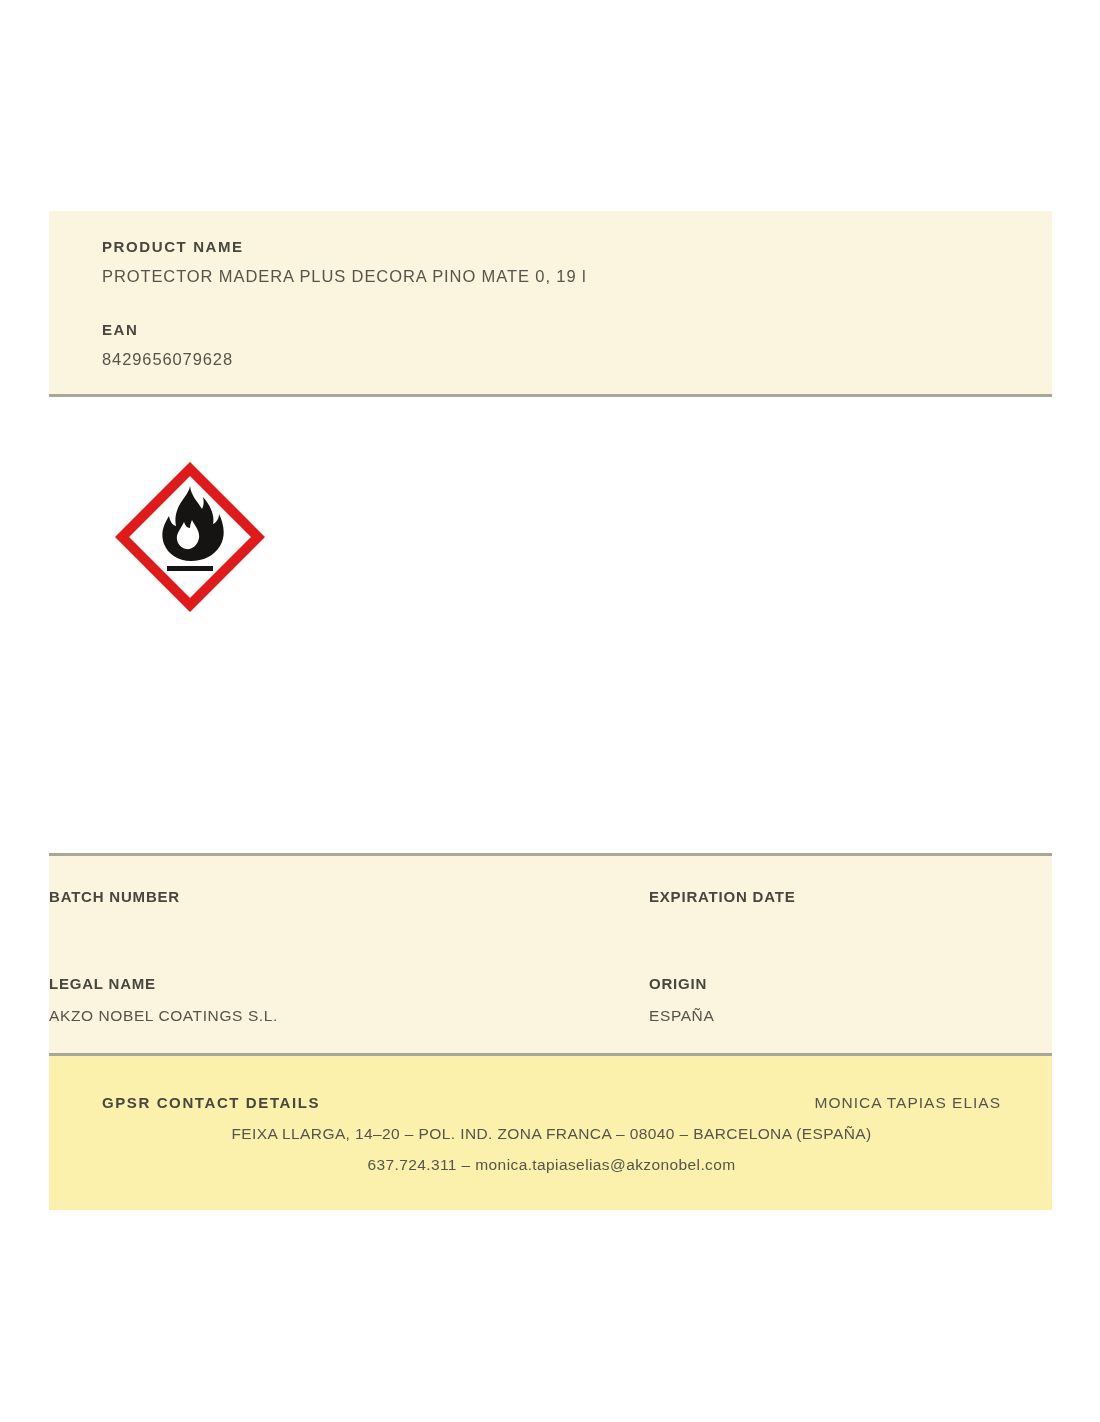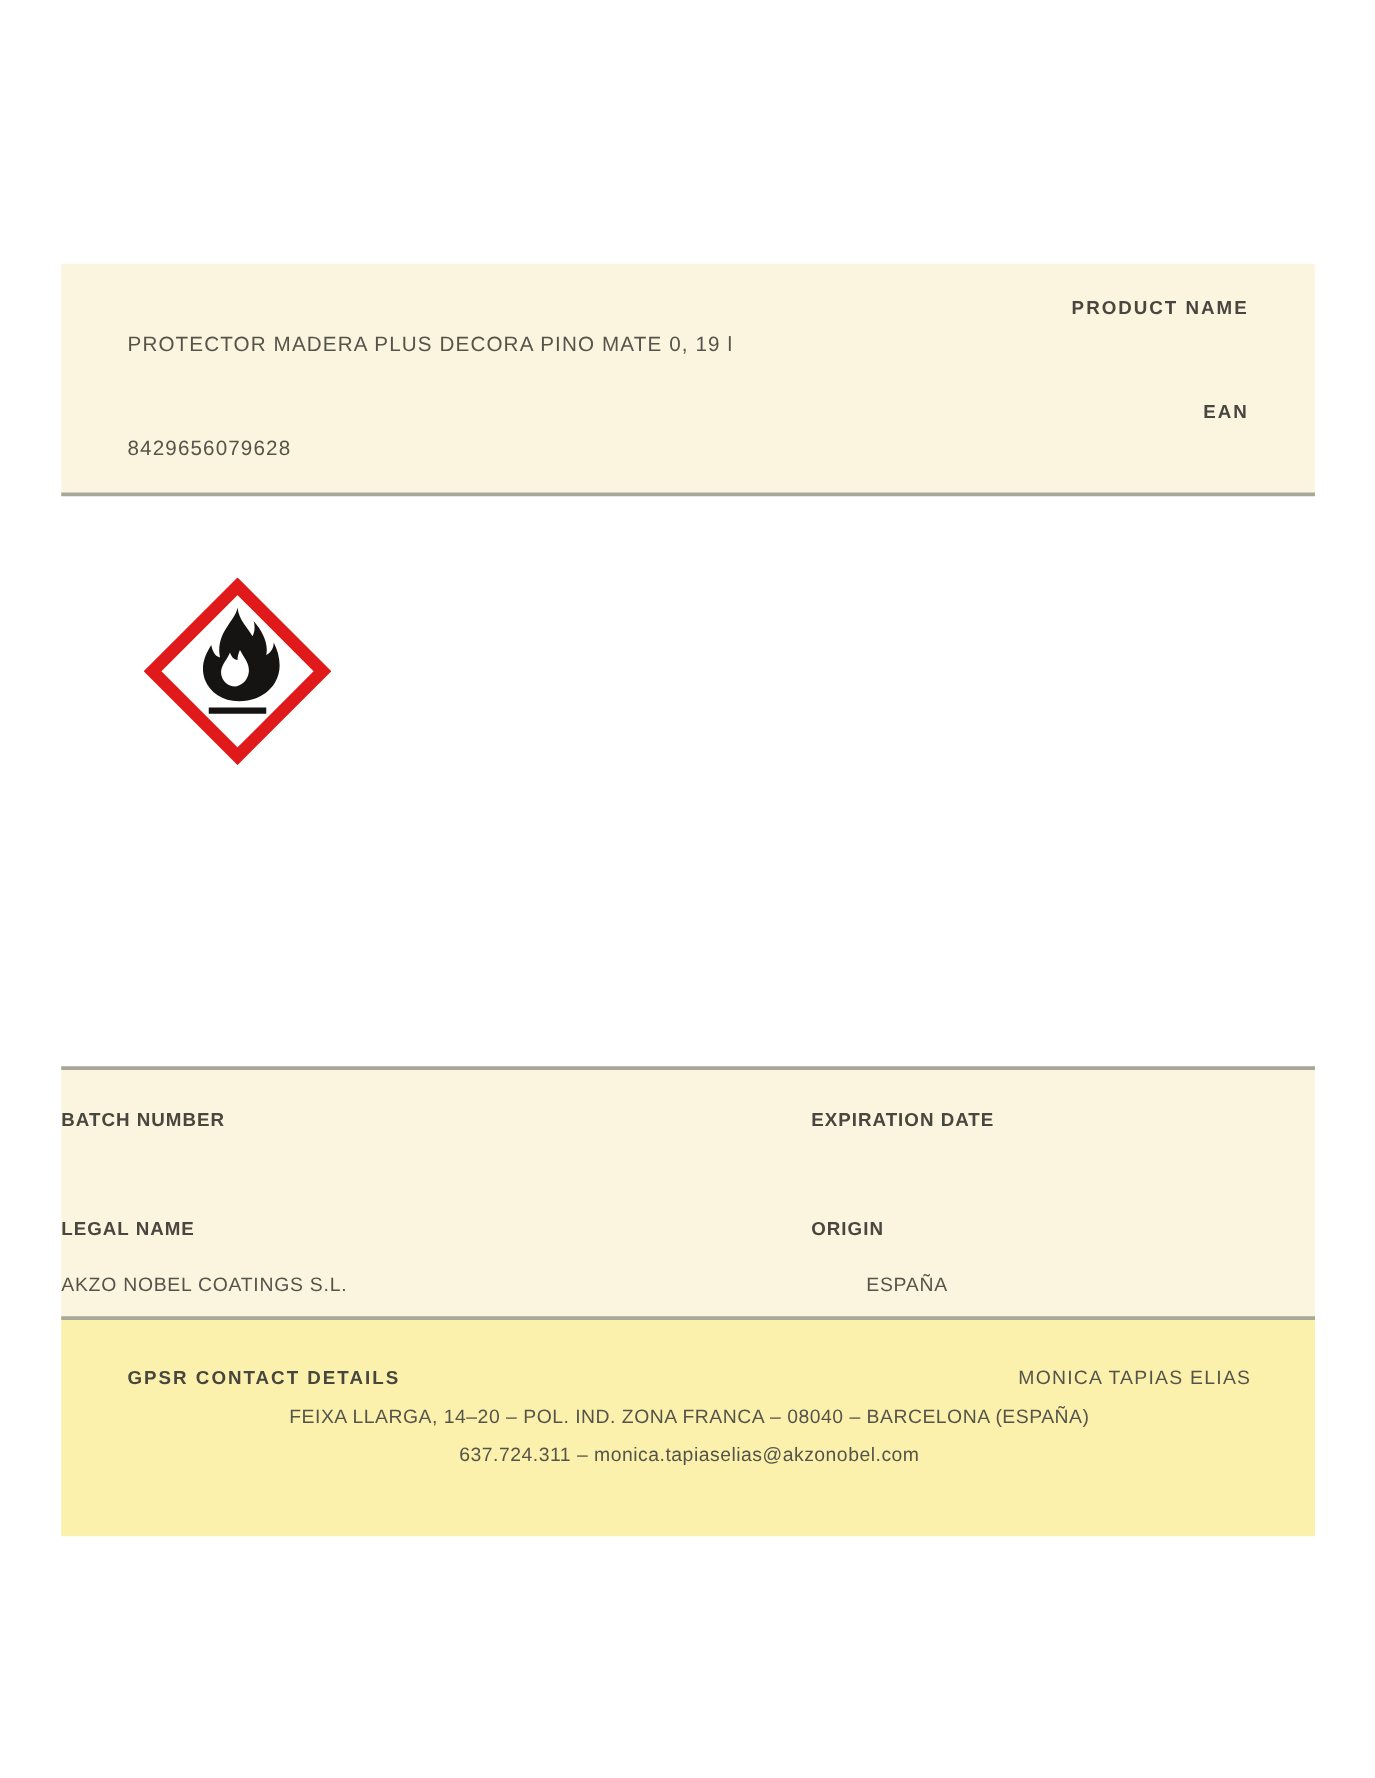--- a/index.html
+++ b/index.html
@@ -30,21 +30,20 @@
     height: 186px;
     background: var(--section-bg);
     border-bottom: 3px solid var(--divider);
     padding: 27px 53px 0 53px;
   }
   .field-label {
     font-size: 15px;
     font-weight: bold;
     letter-spacing: 1.6px;
     color: var(--label-text);
-    text-align: right;
   }
   .field-value {
     margin-top: 12px;
     font-size: 16.5px;
     letter-spacing: 0.9px;
     color: var(--value-text);
   }
   .ean-block { margin-top: 35px; }
 
   
@@ -63,38 +62,38 @@
     background: var(--section-bg);
     border-top: 3px solid var(--divider);
     padding-top: 32px;
   }
   .cols {
     display: grid;
     grid-template-columns: 600px 200px;
   }
   .cols > div { text-align: left; }
   .row-labels2 { margin-top: 70px; }
-  .row-values { margin-top: 28px; gap: 44px; }
+  .row-values { margin-top: 15px; }
   .grid-label {
     font-size: 15px;
     font-weight: bold;
     letter-spacing: 0.8px;
     color: var(--label-text);
   }
   .grid-value {
     font-size: 15.5px;
     letter-spacing: 0.6px;
     color: var(--value-text);
   }
 
   
   .contact-section {
     margin: 0 48px 0 49px;
     width: 1003px;
-    height: 176px;
+    height: 157px;
     background: var(--contact-bg);
     border-top: 3px solid var(--divider);
     padding: 38px 51px 0 53px;
   }
   .contact-row1 {
     display: flex;
     justify-content: space-between;
     align-items: baseline;
   }
   .contact-label {

